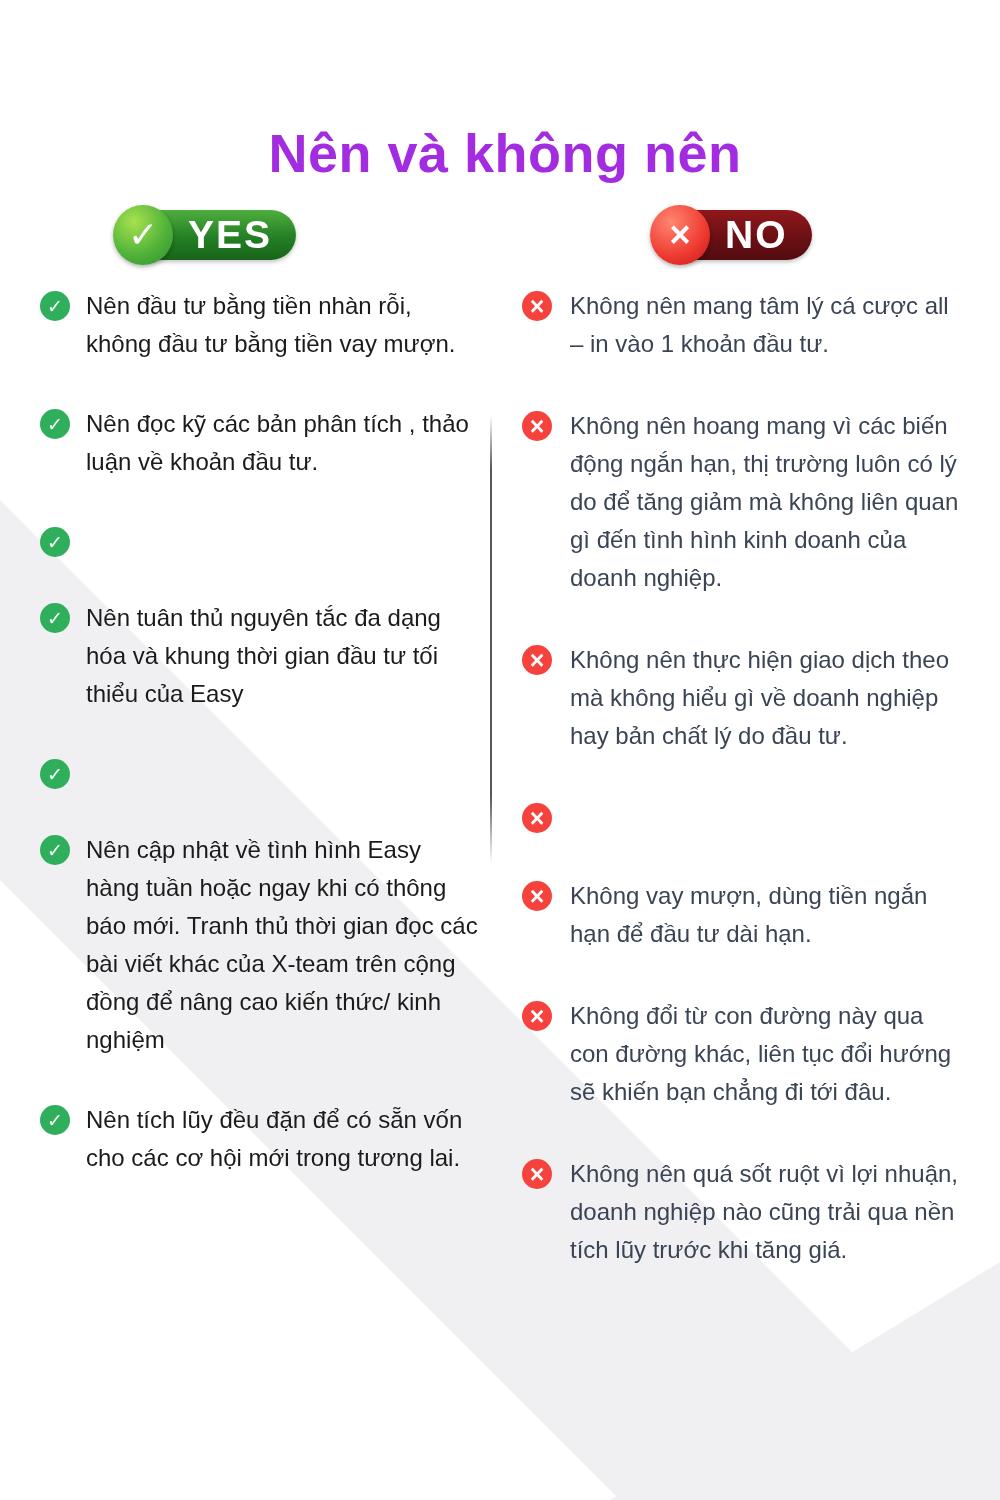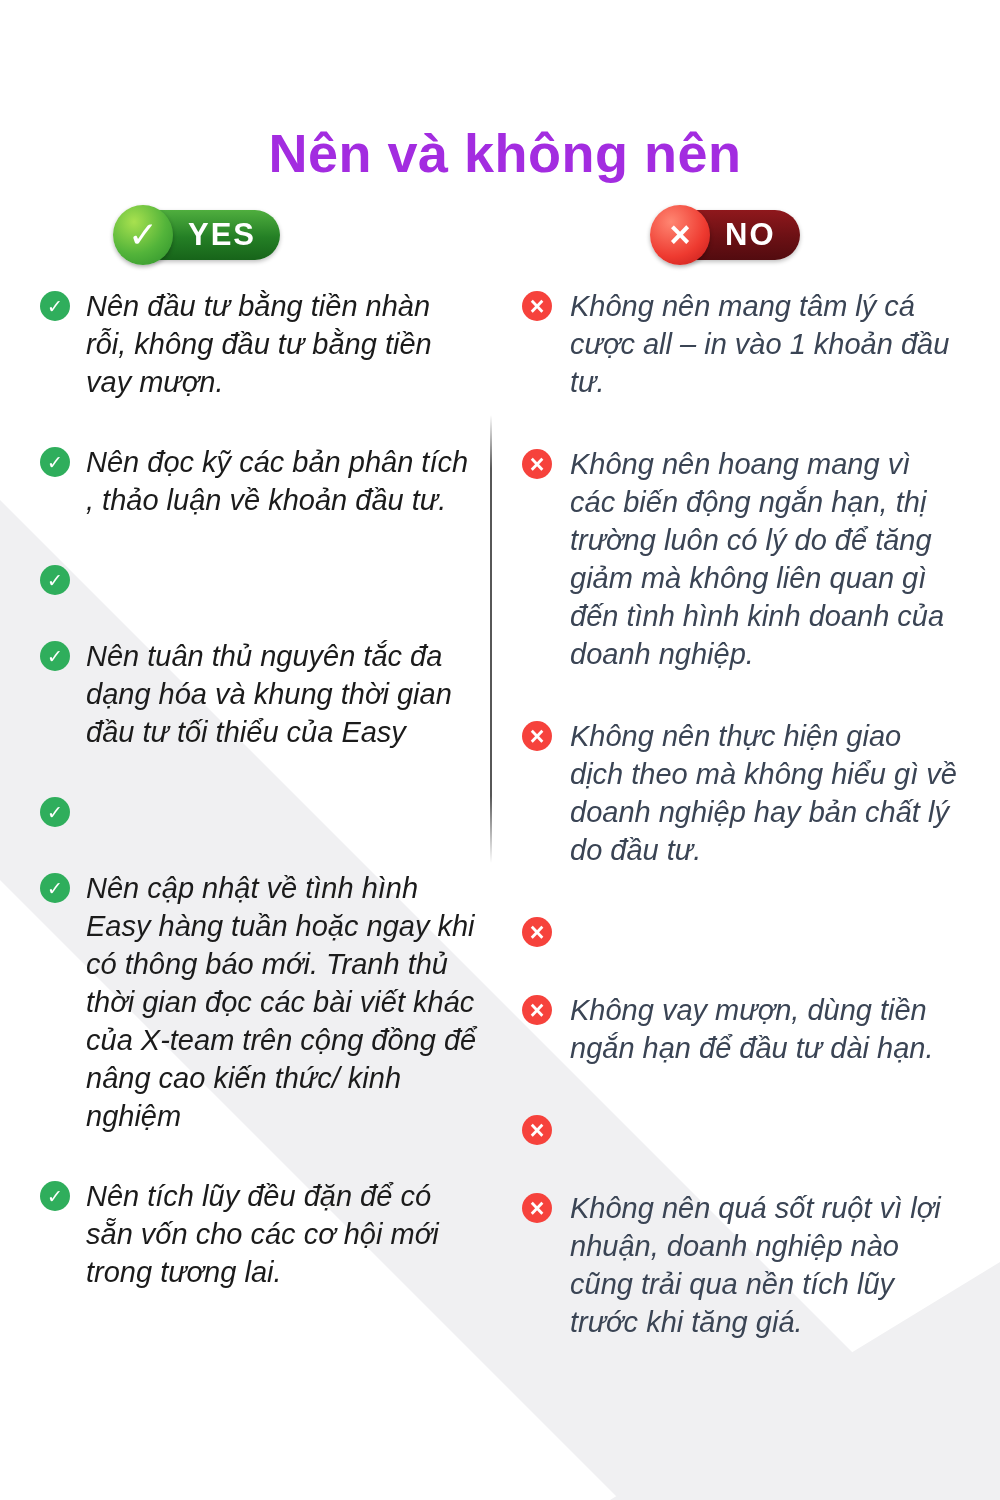--- a/index.html
+++ b/index.html
@@ -26,38 +26,38 @@
     position:absolute;top:210px;height:50px;border-radius:26px;z-index:2;
     display:flex;align-items:center;padding:0 24px 0 70px;
     box-shadow:0 2px 4px rgba(0,0,0,.25);
   }
   .badge .circ{
     position:absolute;left:-5px;top:-5px;width:60px;height:60px;border-radius:50%;
     display:flex;align-items:center;justify-content:center;
     color:#fff;font-size:36px;font-weight:bold;line-height:1;
     box-shadow:0 2px 4px rgba(0,0,0,.3);
   }
-  .badge .lbl{color:#ffffff;font-size:31px;font-weight:bold;letter-spacing:2px;}
+  .badge .lbl{color:#ffffff;font-size:39px;font-weight:bold;letter-spacing:2px;}
   .badge.yes{left:118px;background:linear-gradient(180deg,#4fae3e 0%,#247f25 55%,#17641a 100%);}
   .badge.yes .circ{background:radial-gradient(circle at 35% 28%,#a8e14f 0%,#53b43a 55%,#2b8f2b 100%);}
   .badge.no{left:655px;background:linear-gradient(180deg,#8f181c 0%,#6b1014 55%,#520b0f 100%);}
   .badge.no .circ{background:radial-gradient(circle at 35% 28%,#ff8672 0%,#ee3a30 60%,#c01818 100%);}
   
   .list{position:absolute;z-index:2;display:flex;flex-direction:column;}
   .list.yes{left:40px;top:287px;width:438px;gap:42px;}
   .list.no{left:522px;top:287px;width:438px;gap:44px;}
   .item{display:flex;align-items:flex-start;}
   .item .ic{
     flex:none;width:30px;height:30px;border-radius:50%;margin-top:4px;
     display:flex;align-items:center;justify-content:center;
     color:#fff;font-weight:bold;line-height:1;
   }
   .list.yes .ic{background:#2fae5c;font-size:19px;margin-right:16px;}
   .list.no  .ic{background:#f6423c;font-size:25px;margin-right:18px;}
-  .item .tx{flex:1;font-size:29px;line-height:38px;font-style:italic;}
+  .item .tx{flex:1;font-size:24px;line-height:38px;}
   .list.yes .tx{color:#1b1b1b;}
   .list.no  .tx{color:#3a4454;}
 </style>
 </head>
 <body>
 
 <svg class="bg-svg" viewBox="0 0 1000 1500" xmlns="http://www.w3.org/2000/svg">
   <polygon points="0,500 1000,1500 620,1500 0,880" fill="#f0f0f2"></polygon>
   <polygon points="1000,1262 1000,1500 610,1500" fill="#f0f0f2"></polygon>
 </svg>
@@ -131,19 +131,20 @@
     <span class="ic">×</span>
   </div>
 
   <div class="item">
     <span class="ic">×</span>
     <span class="tx">Không vay mượn, dùng tiền ngắn hạn để đầu tư dài hạn.</span>
   </div>
 
   <div class="item">
     <span class="ic">×</span>
+    <span class="tx">Không đổi từ con đường này qua con đường khác, liên tục đổi hướng sẽ khiến bạn chẳng đi tới đâu.</span>
   </div>
 
   <div class="item">
     <span class="ic">×</span>
     <span class="tx">Không nên quá sốt ruột vì lợi nhuận, doanh nghiệp nào cũng trải qua nền tích lũy trước khi tăng giá.</span>
   </div>
 </div>
 
 </body></html>

